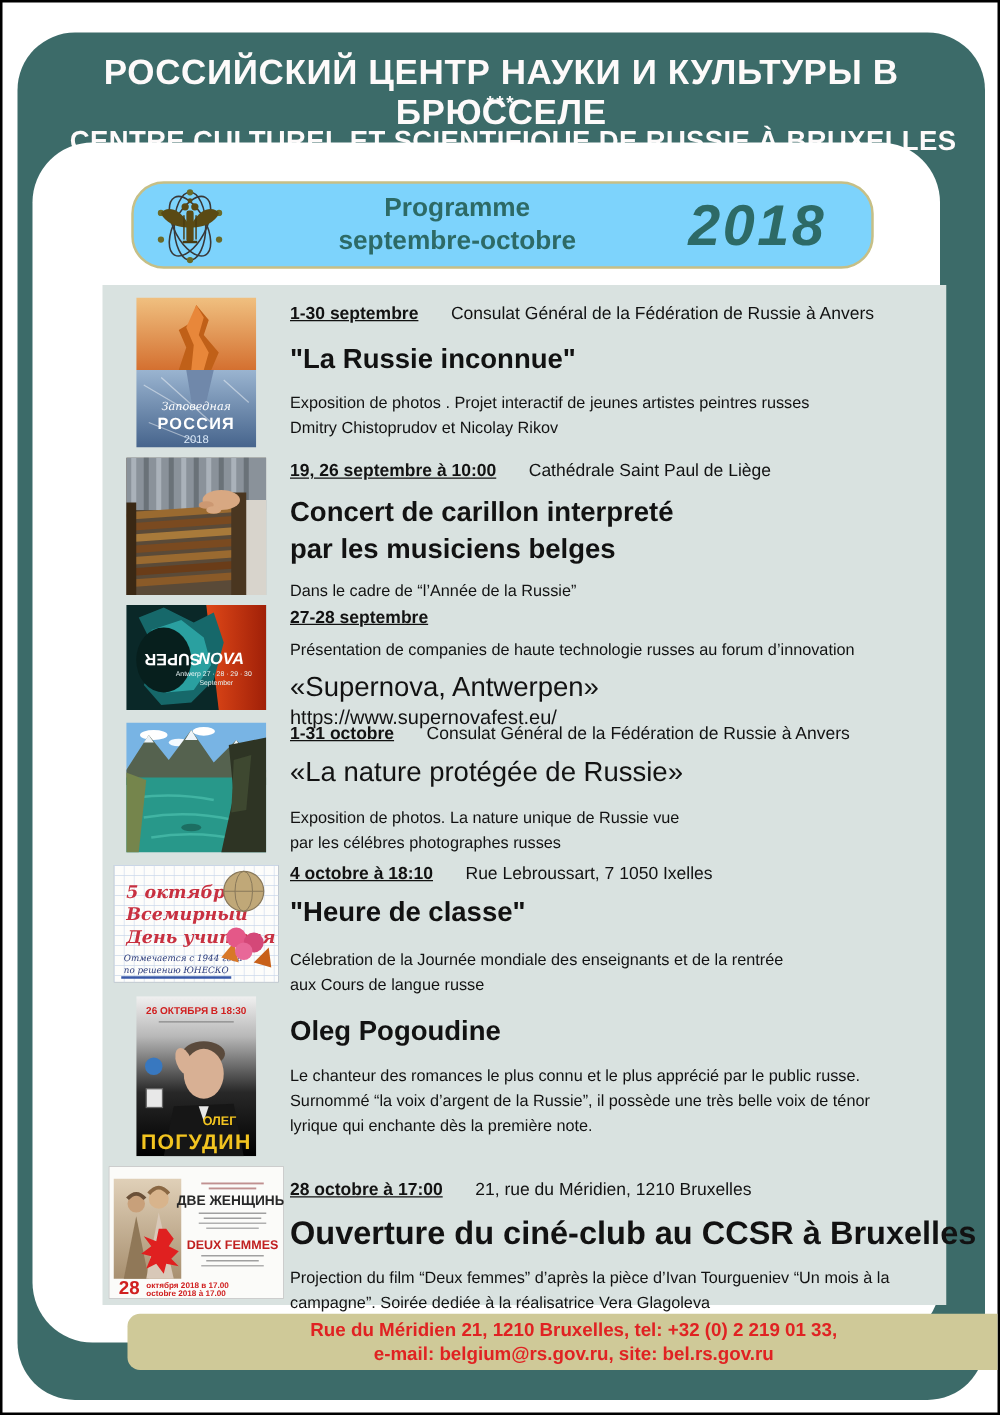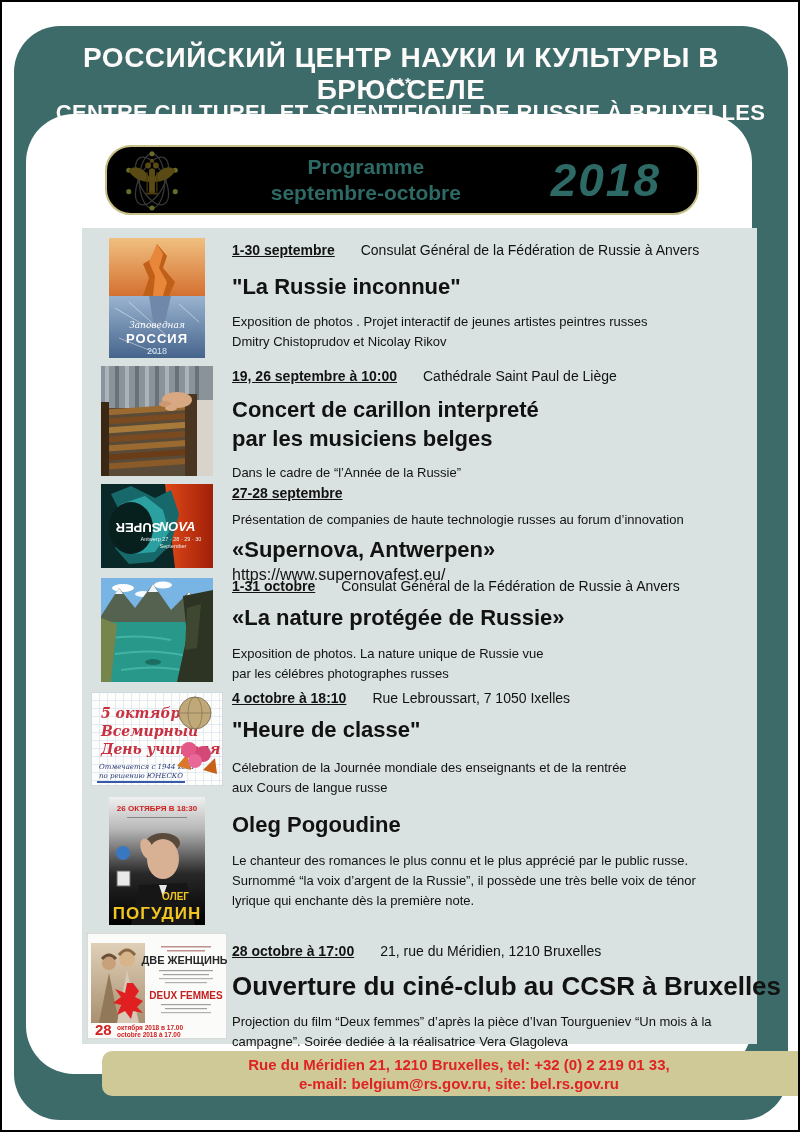--- a/index.html
+++ b/index.html
@@ -4,33 +4,33 @@
 <style>
   html,body{margin:0;padding:0;}
   body{width:800px;height:1132px;font-family:"Liberation Sans",sans-serif;background:#fff;}
   .page{position:relative;width:800px;height:1132px;box-sizing:border-box;border:2px solid #000;background:#fff;overflow:hidden;}
   .frame{position:absolute;left:12px;top:24px;width:774px;height:1094px;background:#3c6b69;border-radius:46px;}
   .hdr{position:absolute;left:0;right:0;text-align:center;color:#fdfafa;font-weight:bold;}
   .hdr-ru{top:16px;font-size:28px;letter-spacing:.5px;}
   .hdr-stars{top:48px;font-size:15px;letter-spacing:2px;}
   .hdr-fr{top:74px;font-size:22px;letter-spacing:.3px;margin-left:19px;}
   .panel{position:absolute;left:24px;top:112px;width:726px;height:960px;background:#fff;border-radius:48px;}
-  .prog-box{position:absolute;left:103px;top:143px;width:594px;height:70px;background:#000000;border:2px solid #c6bf86;border-radius:26px;display:flex;align-items:center;box-sizing:border-box;padding:0 10px;}
+  .prog-box{position:absolute;left:103px;top:143px;width:594px;height:70px;background:#7dd3fc;border:2px solid #c6bf86;border-radius:26px;display:flex;align-items:center;box-sizing:border-box;padding:0 10px;}
   .logo{width:58px;height:62px;margin-left:6px;flex-shrink:0;}
   .prog-title{flex:1;text-align:center;color:#2d6a66;font-weight:bold;font-size:21px;line-height:1.22;}
   .year{color:#2d6a66;font-weight:bold;font-style:italic;font-size:46px;margin-right:26px;letter-spacing:2px;}
   .events{position:absolute;left:80px;top:226px;width:675px;height:816px;background:#d9e2e0;box-sizing:border-box;padding-top:6px;}
   .row{display:flex;}
   .tcol{width:150px;display:flex;justify-content:center;flex-shrink:0;}
   .xcol{flex:1;text-align:left;color:#121212;}
   .dl{font-size:14px;white-space:nowrap;}
   .dl .d{font-weight:bold;text-decoration:underline;}
   .dl .l{margin-left:26px;}
   .tt{font-weight:bold;font-size:20px;white-space:nowrap;}
-  .tt2{font-weight:bold;font-size:21px;white-space:nowrap;}
+  .tt2{font-weight:normal;font-size:21px;white-space:nowrap;}
   .ds{font-size:13px;line-height:1.55;}
   .ds div{white-space:nowrap;}
   .lk{font-size:16px;}
   .r1{height:132px}.r2{height:115px}.r3{height:95px}.r4{height:108px}.r5{height:110px}.r6{height:133px}.r7{height:117px}
   .footer-box{position:absolute;left:100px;top:1049px;width:714px;height:45px;background:#cfc998;border-radius:10px;text-align:center;color:#e02222;font-weight:bold;font-size:15px;box-sizing:border-box;padding-top:4px;}
   .footer-box div{line-height:19px;}
   svg text{font-family:"Liberation Sans",sans-serif;}
   .scriptish{font-family:"DejaVu Serif",serif;font-style:italic;}
 </style>
 </head>

